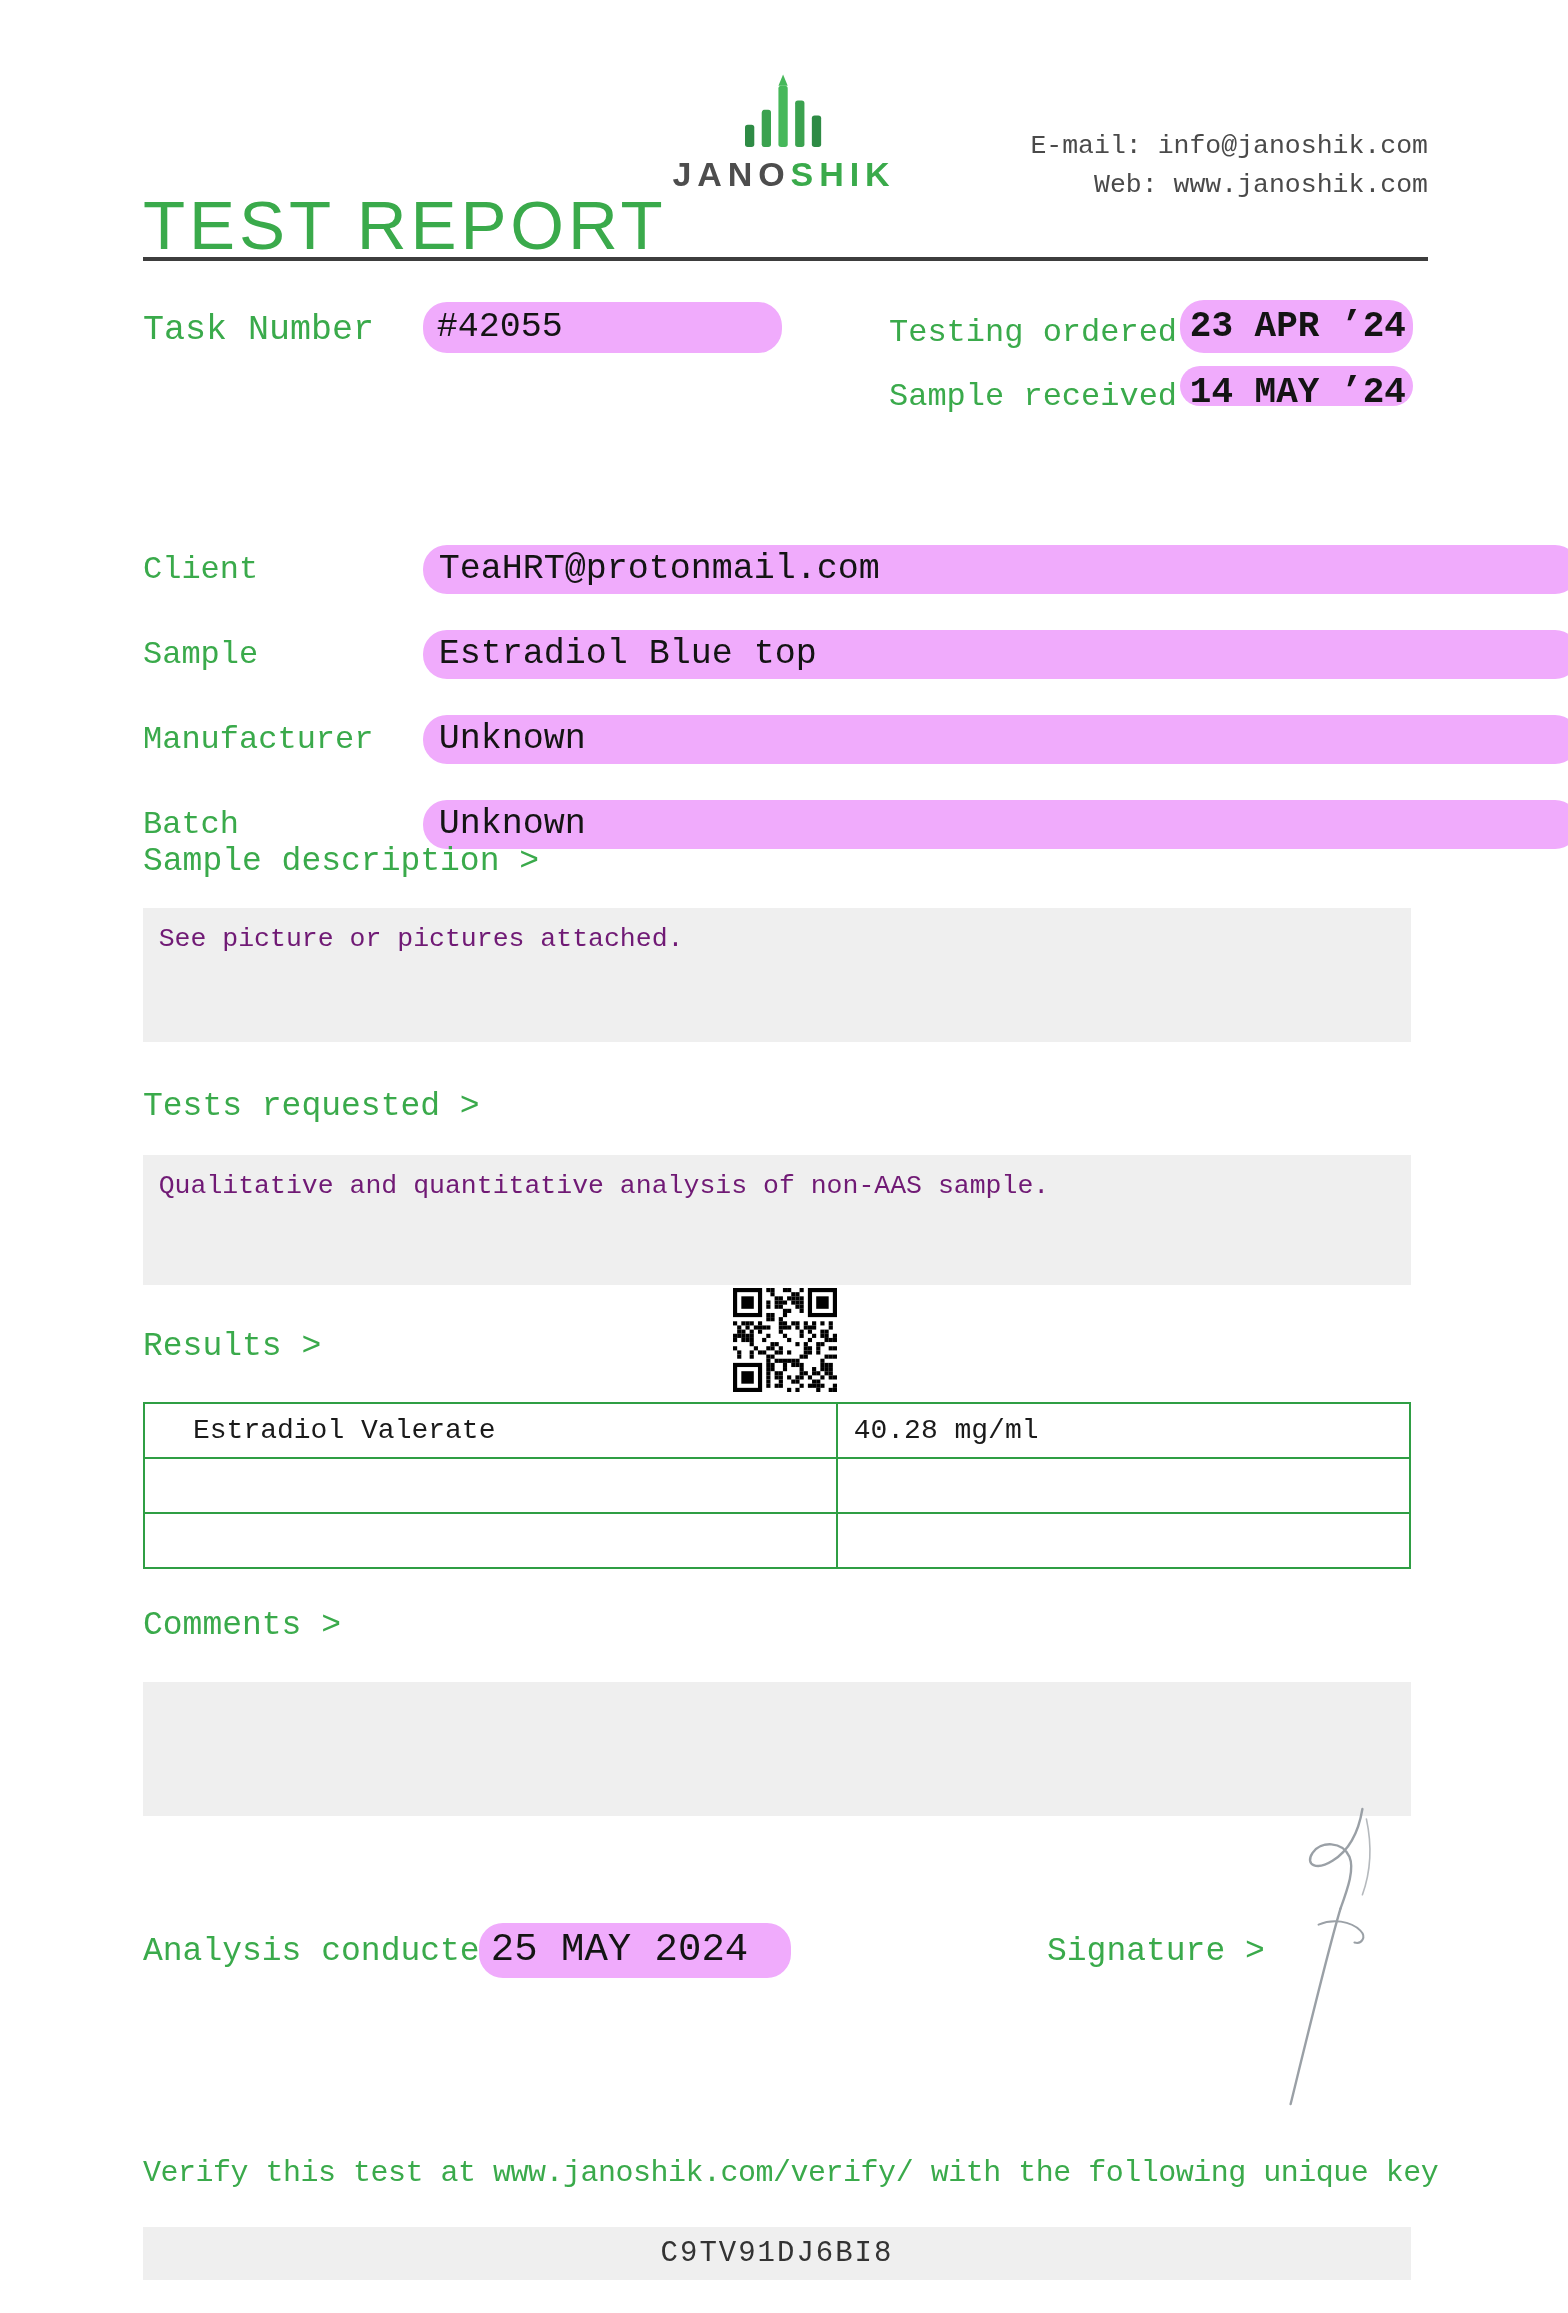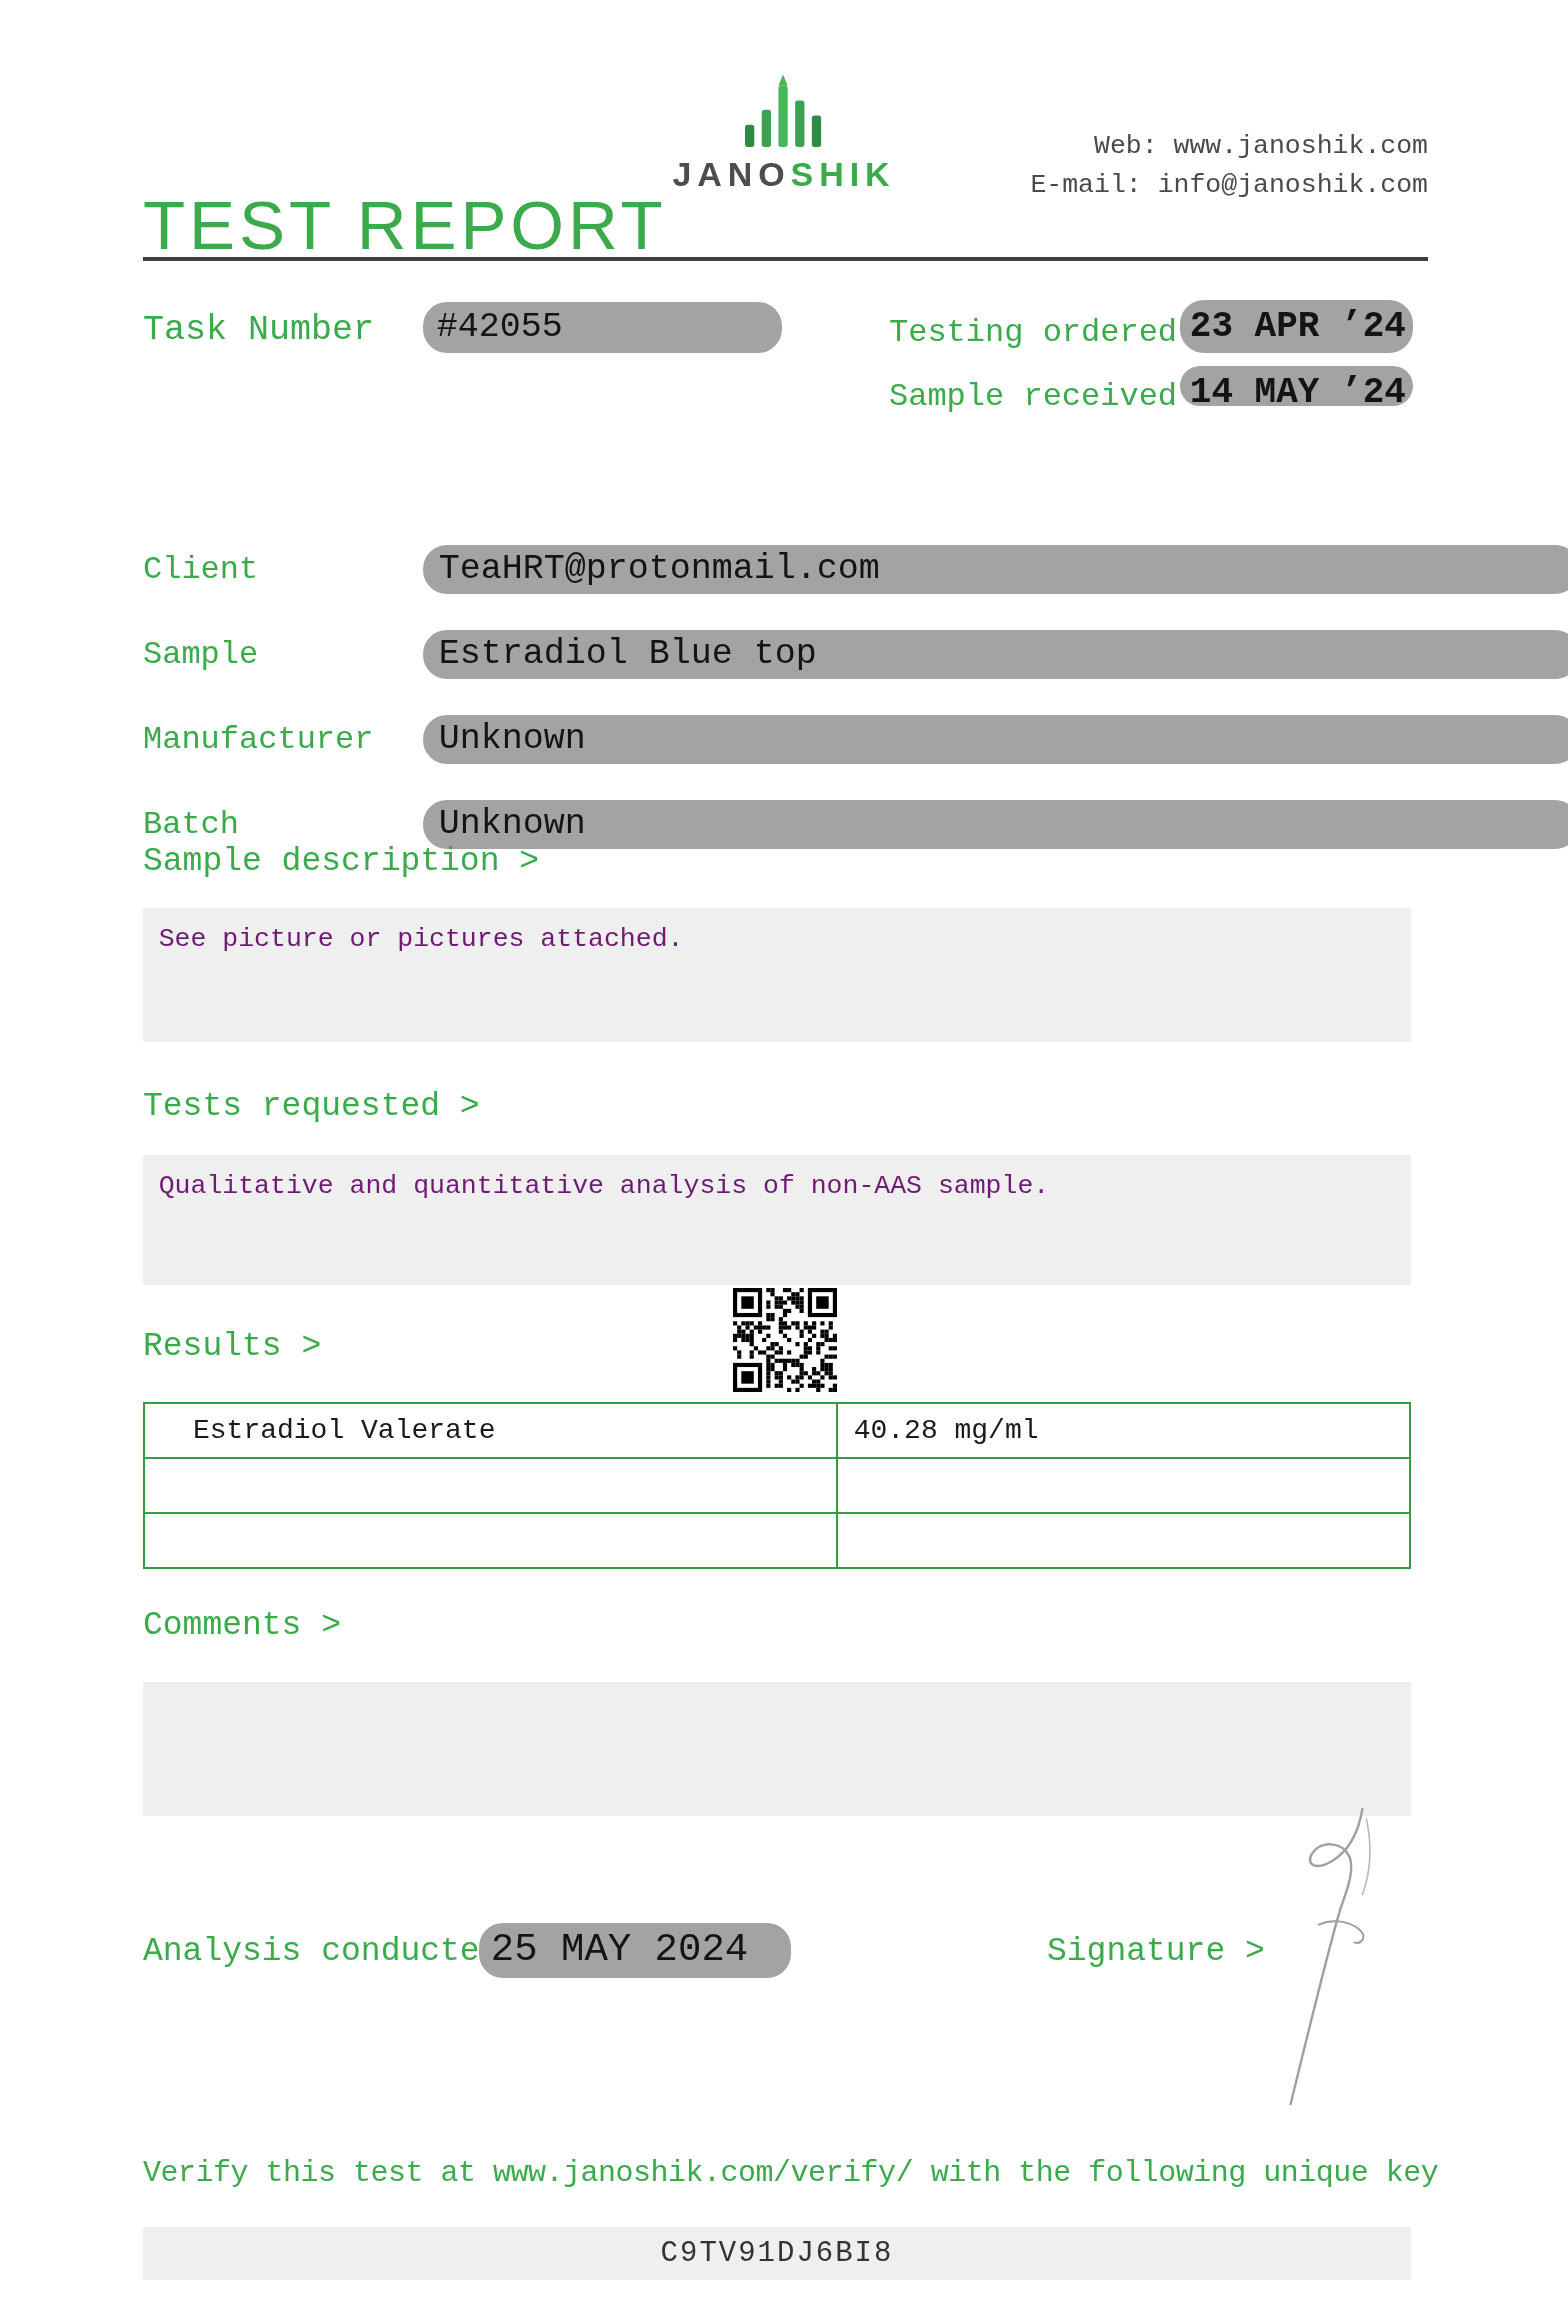--- a/index.html
+++ b/index.html
@@ -34,21 +34,21 @@
   .contact{
     position:absolute;right:140px;top:127px;
     text-align:right;font-size:26.5px;color:#4a4a4a;line-height:39px;
     white-space:nowrap;
   }
   .rule{position:absolute;left:143px;top:257px;width:1285px;height:3.9px;background:#3d3d3d;}
 
   
   .label-green{color:#3aaa4b;font-size:32px;white-space:nowrap;}
   .field{
-    background:#a3a3a3;color:#141414;
+    background:#f0abfc;color:#141414;
     overflow:hidden;white-space:nowrap;border-radius:24px;
   }
   .task-label{position:absolute;left:143px;top:310px;font-size:35px;color:#3aaa4b;}
   .task-value{position:absolute;left:423px;top:302px;width:359px;height:51px;
     line-height:51px;padding-left:13.7px;font-size:35px;box-sizing:border-box;}
   .ord-label{position:absolute;left:889px;top:314px;}
   .ord-value{position:absolute;left:1180px;top:300px;width:233px;height:53px;
     line-height:53px;padding-left:9.8px;font-size:36px;font-weight:700;box-sizing:border-box;}
   .rec-label{position:absolute;left:889px;top:378px;}
   .rec-value{position:absolute;left:1180px;top:366px;width:233px;height:40px;
@@ -116,22 +116,22 @@
       <rect x="26" y="44" width="10" height="40" rx="3" fill="#3ba24f"></rect>
       <rect x="44" y="18" width="10" height="66" rx="3" fill="#46b85a"></rect>
       <rect x="62" y="34" width="10" height="50" rx="3" fill="#3ba24f"></rect>
       <rect x="80" y="50" width="10" height="34" rx="3" fill="#2e8b45"></rect>
       <path d="M44 18 L49 6 L54 18 Z" fill="#46b85a"></path>
     </svg>
     <div class="logo-text"><span>JANO</span><span class="green">SHIK</span></div>
   </div>
 
   <div class="contact">
+    <div><span>E-mail:</span> <span>info@janoshik.com</span></div>
     <div><span>Web:</span> <span>www.janoshik.com</span></div>
-    <div><span>E-mail:</span> <span>info@janoshik.com</span></div>
   </div>
 
   <div class="rule"></div>
 
   <div class="task-label">Task Number</div>
   <div class="task-value field">#42055</div>
 
   <div class="ord-label label-green">Testing ordered &gt;</div>
   <div class="ord-value field">23 APR ’24</div>
 

